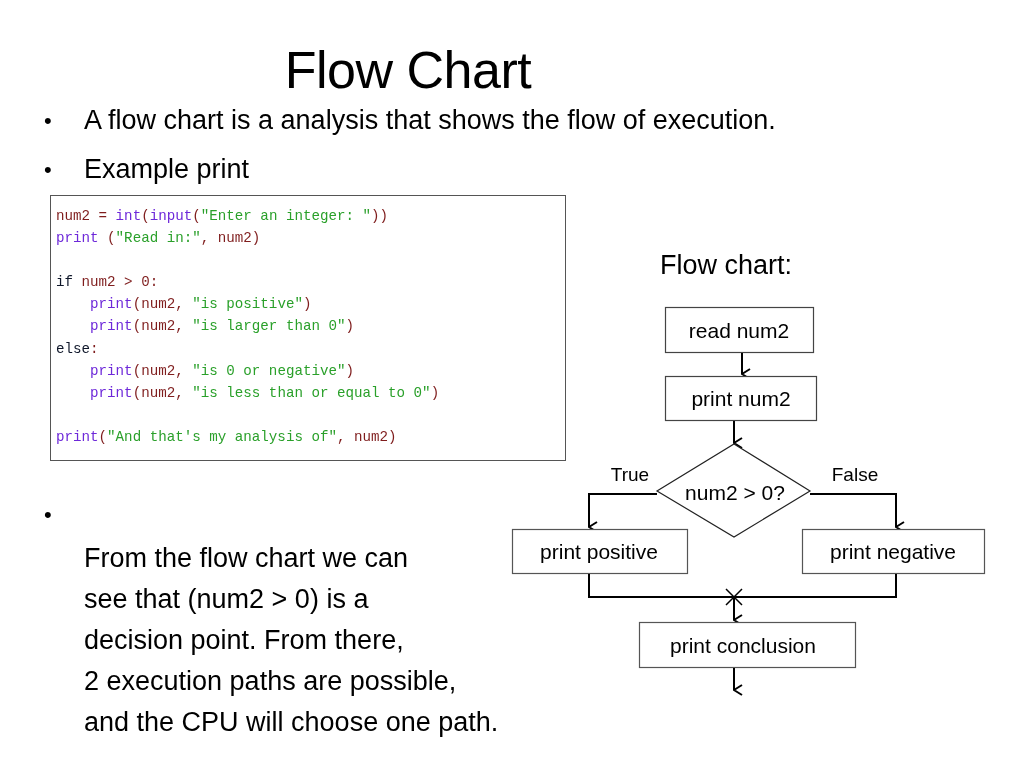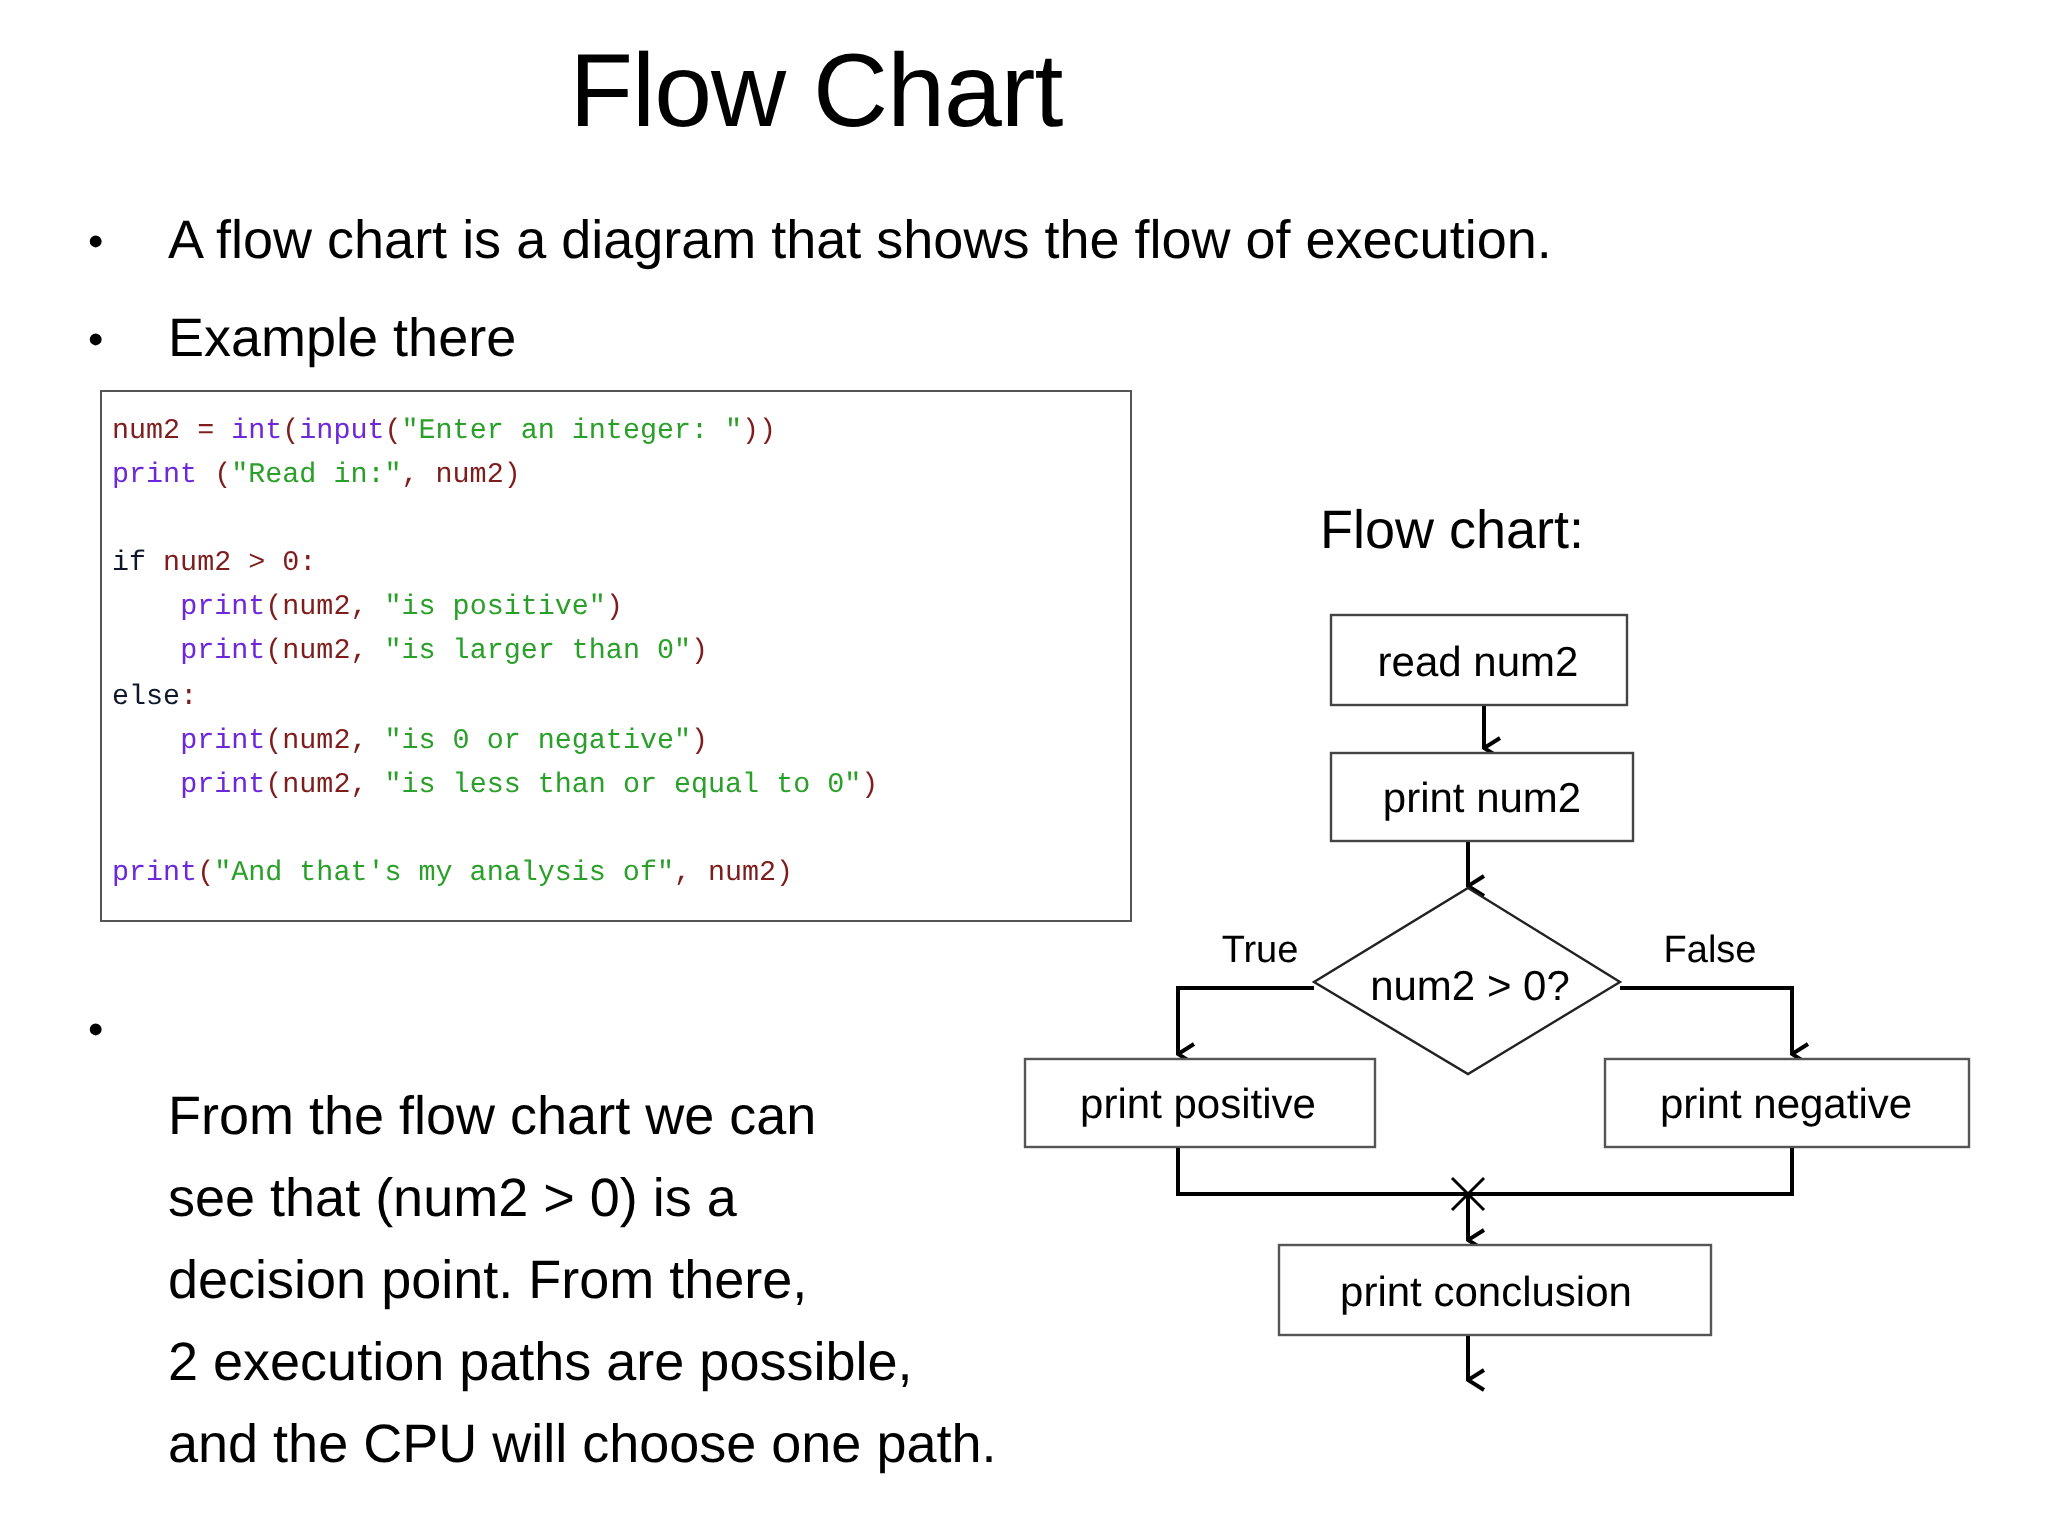--- a/index.html
+++ b/index.html
@@ -1,18 +1,18 @@
 <!DOCTYPE html>
 <html><head>
   <meta charset="utf-8">
   <style>
     html, body { margin: 0; padding: 0; background: #ffffff; }
     body { width: 1024px; height: 768px; position: relative; overflow: hidden;
            font-family: "Liberation Sans", "DejaVu Sans", sans-serif; color: #000; }
-    .title { position: absolute; left: 0; width: 816px; top: 16px; text-align: center;
+    .title { position: absolute; left: 0; width: 816px; top: 40px; text-align: center;
              font-size: 52px; font-family: "Liberation Sans", sans-serif; letter-spacing: -0.5px; }
     .bullet { position: absolute; font-size: 27px; line-height: 41px; }
     .bullet .dot { position: absolute; left: 0; top: 0; font-size: 22px; }
     .bullet .txt { position: absolute; left: 40px; top: 0; white-space: nowrap; }
     .b1 { left: 44px; top: 100px; }
     .b2 { left: 44px; top: 149px; }
     .b3 { left: 44px; top: 494px; }
     .b3 .txt { white-space: pre; margin-top: 44px; }
 
     .codebox { position: absolute; left: 50px; top: 195px; width: 514px; height: 264px;
@@ -30,25 +30,25 @@
     .node-text { font-family: "Liberation Sans", sans-serif; font-size: 21px; fill: #000; }
     .edge-text { font-family: "Liberation Sans", sans-serif; font-size: 19px; fill: #000; }
   </style>
 </head>
 <body>
 
 <div class="title">Flow Chart</div>
 
 <div class="bullet b1">
   <span class="dot">•</span>
-  <span class="txt">A flow chart is a diagram that shows the flow of execution.</span>
+  <span class="txt">A flow chart is a analysis that shows the flow of execution.</span>
 </div>
 <div class="bullet b2">
   <span class="dot">•</span>
-  <span class="txt">Example there</span>
+  <span class="txt">Example print</span>
 </div>
 
 <div class="codebox">
   <pre id="code-pre"><div style="height: 22.1px; white-space: pre;"><span class="var">num2 = </span><span class="fn">int</span><span class="var">(</span><span class="fn">input</span><span class="var">(</span><span class="str">"Enter an integer: "</span><span class="var">))</span></div><div style="height: 22.1px; white-space: pre;"><span class="fn">print</span><span class="var"> (</span><span class="str">"Read in:"</span><span class="var">, num2)</span></div><div style="height: 22.1px; white-space: pre;"></div><div style="height: 22.1px; white-space: pre;"><span class="kw">if</span><span class="var"> num2 &gt; 0:</span></div><div style="height: 22.1px; white-space: pre;"><span class="var">    </span><span class="fn">print</span><span class="var">(num2, </span><span class="str">"is positive"</span><span class="var">)</span></div><div style="height: 22.1px; white-space: pre;"><span class="var">    </span><span class="fn">print</span><span class="var">(num2, </span><span class="str">"is larger than 0"</span><span class="var">)</span></div><div style="height: 22.1px; white-space: pre;"><span class="kw">else</span><span class="var">:</span></div><div style="height: 22.1px; white-space: pre;"><span class="var">    </span><span class="fn">print</span><span class="var">(num2, </span><span class="str">"is 0 or negative"</span><span class="var">)</span></div><div style="height: 22.1px; white-space: pre;"><span class="var">    </span><span class="fn">print</span><span class="var">(num2, </span><span class="str">"is less than or equal to 0"</span><span class="var">)</span></div><div style="height: 22.1px; white-space: pre;"></div><div style="height: 22.1px; white-space: pre;"><span class="fn">print</span><span class="var">(</span><span class="str">"And that's my analysis of"</span><span class="var">, num2)</span></div></pre>
 </div>
 
 <div class="bullet b3">
   <span class="dot">•</span>
   <span class="txt">From the flow chart we can
 see that (num2 &gt; 0) is a

